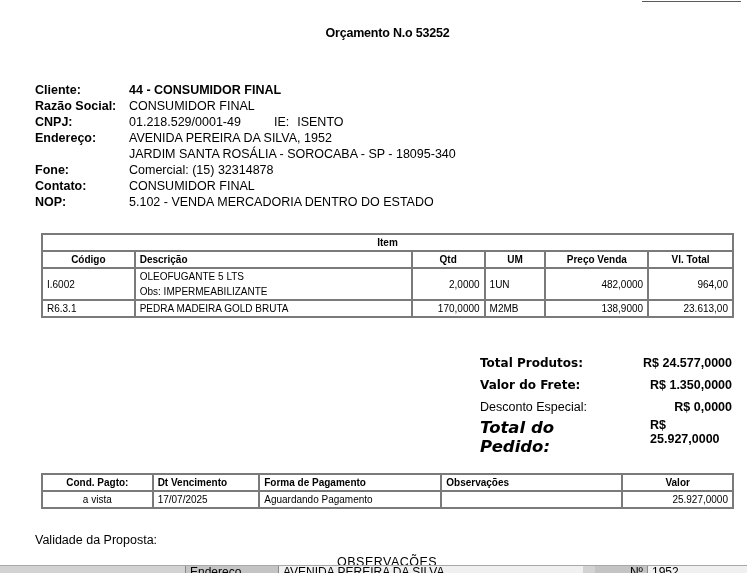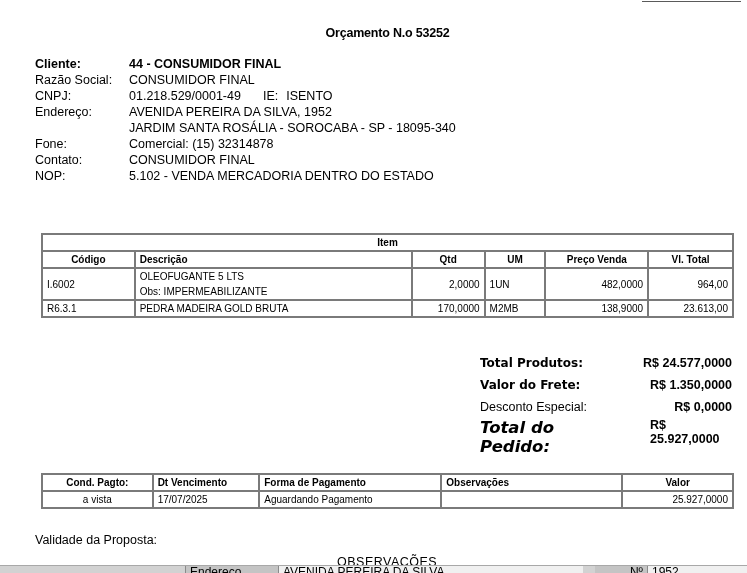--- a/index.html
+++ b/index.html
@@ -15,27 +15,27 @@
     .page { position: relative; width: 747px; height: 573px; }
     .top-rule {
       position: absolute; left: 642px; top: 1px; width: 99px; height: 1px;
       background: #5a5a5a;
     }
     .title {
       position: absolute; left: 0; top: 26px; width: 775px; text-align: center;
       font-weight: bold; font-size: 12.5px; letter-spacing: -0.2px;
     }
     .client {
-      position: absolute; left: 35px; top: 56px; font-size: 12.5px; line-height: 16px;
+      position: absolute; left: 35px; top: 82px; font-size: 12.5px; line-height: 16px;
     }
     .client .row { display: flex; height: 16px; }
-    .client .lbl { width: 94px; white-space: nowrap; }
+    .client .lbl { width: 94px; white-space: nowrap; font-weight: bold; }
     .client .val { white-space: nowrap; }
     .client .bold { font-weight: bold; }
-    .client .ie-lbl { margin-left: 22px; }
+    .client .ie-lbl { margin-left: 33px; }
     .client .ie-val { margin-left: 8px; }
 
     table { border-collapse: collapse; font-size: 10px; }
     table td, table th { border: 2px solid #7a7a7a; padding: 0 4px; }
     .items {
       position: absolute; left: 41px; top: 233px; width: 693px;
       border: 2px solid #7a7a7a;
     }
     .items th { font-weight: bold; height: 15px; line-height: 15px; }
     .items td { height: 15px; line-height: 15px; vertical-align: middle; }

